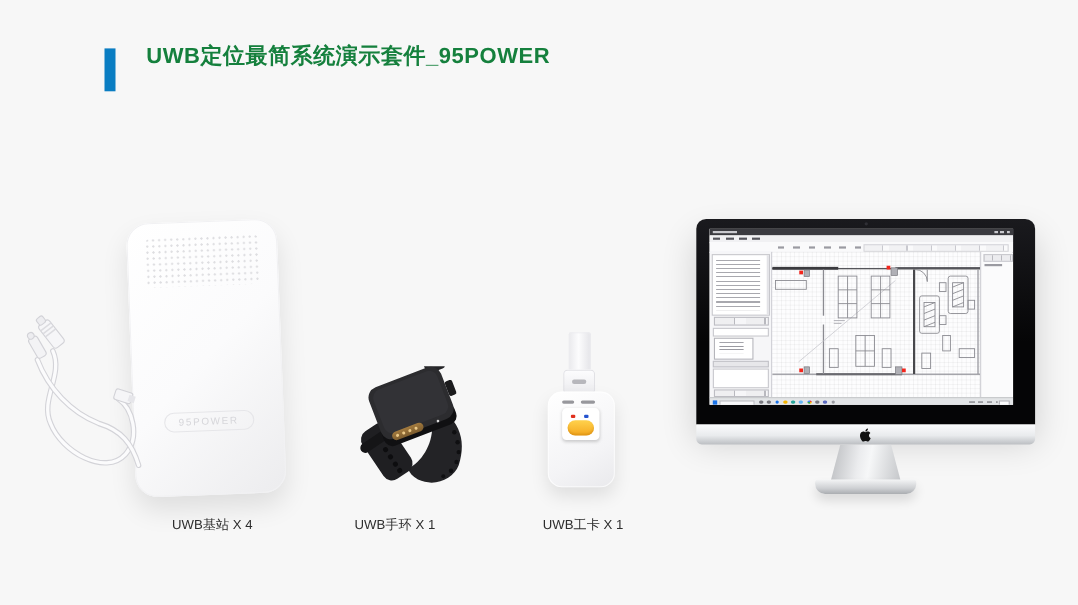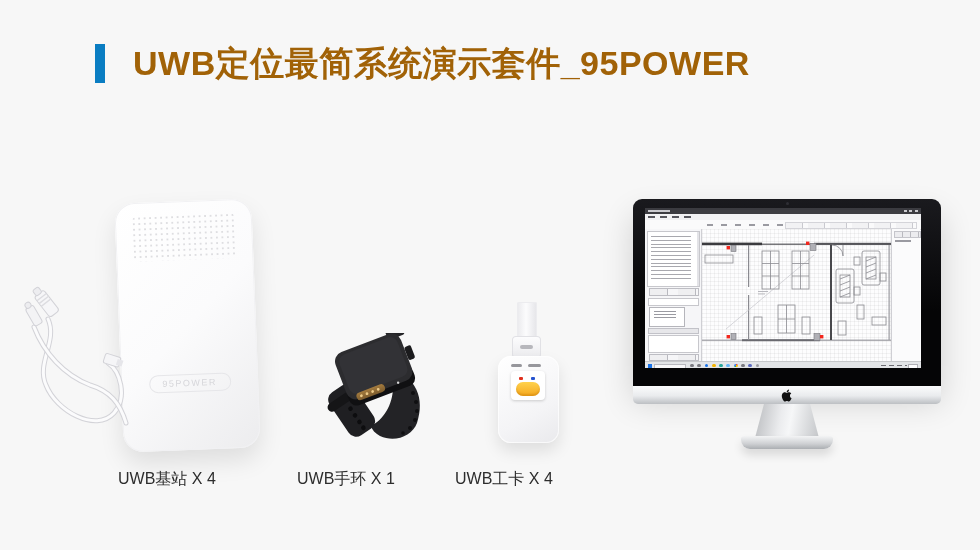--- a/index.html
+++ b/index.html
@@ -1,27 +1,27 @@
 <!DOCTYPE html>
 <html><head>
 <meta charset="utf-8">
 <style>
   html,body{margin:0;padding:0;}
   body{font-family:"Liberation Sans","DejaVu Sans",sans-serif;background:#f7f7f7;}
   .stage{position:relative;width:980px;height:550px;background:#f7f7f7;overflow:hidden;}
 
   
   .accent-bar{position:absolute;left:95px;top:44px;width:10px;height:39px;background:#0a7dc2;}
-  .page-title{position:absolute;left:133px;top:42px;margin:0;font-size:34px;line-height:42px;
-              font-weight:600;color:#a16207;letter-spacing:0.5px;white-space:nowrap;}
-
-  
-  .caption{position:absolute;top:469px;font-size:16px;color:#2d2d2d;white-space:nowrap;}
+  .page-title{position:absolute;left:133px;top:30px;margin:0;font-size:20px;line-height:42px;
+              font-weight:600;color:#15803d;letter-spacing:0.5px;white-space:nowrap;}
+
+  
+  .caption{position:absolute;top:469px;font-size:12px;color:#2d2d2d;text-align:center;white-space:nowrap;}
   .cap-base{left:118px;width:150px;}
-  .cap-watch{left:297px;width:150px;}
+  .cap-watch{left:284px;width:150px;}
   .cap-badge{left:455px;width:150px;}
   .cap-soft{left:690px;width:200px;}
 
   
   .bs-body{position:absolute;left:119px;top:201px;width:137px;height:249px;border-radius:20px;
            transform:rotate(-2.2deg);
            background:linear-gradient(135deg,#ffffff 0%,#fbfbfc 50%,#ececee 100%);
            box-shadow:0 12px 24px rgba(0,0,0,.10), inset 0 0 0 1px #f1f1f3;}
   .bs-dots{position:absolute;left:16px;right:16px;top:13px;height:46px;border-radius:8px;
            background-image:radial-gradient(circle,#dedee1 0.9px,transparent 1.15px);
@@ -343,15 +343,15 @@
     <div class="imac-chin"></div>
     <svg class="imac-logo" width="14" height="15" viewBox="0 0 24 24">
       <path fill="#111" d="M17.05 12.54c-.03-2.6 2.13-3.85 2.22-3.91-1.21-1.77-3.09-2.01-3.76-2.04-1.6-.16-3.12.94-3.93.94-.81 0-2.06-.92-3.39-.89-1.74.03-3.35 1.01-4.25 2.57-1.81 3.14-.46 7.79 1.3 10.34.86 1.25 1.89 2.65 3.24 2.6 1.3-.05 1.79-.84 3.36-.84 1.57 0 2.01.84 3.39.81 1.4-.02 2.29-1.27 3.15-2.52.99-1.44 1.4-2.84 1.42-2.91-.03-.01-2.72-1.04-2.75-4.15zM14.46 4.96c.72-.87 1.2-2.08 1.07-3.29-1.03.04-2.28.69-3.02 1.56-.66.77-1.24 2-1.08 3.18 1.15.09 2.32-.58 3.03-1.45z"></path>
     </svg>
     <div class="imac-stand"></div>
     <div class="imac-base"></div>
   </figure>
 
   <div class="caption cap-base">UWB基站 X 4</div>
   <div class="caption cap-watch">UWB手环 X 1</div>
-  <div class="caption cap-badge">UWB工卡 X 4</div>
+  <div class="caption cap-badge">UWB工卡 X 1</div>
 
 </div>
 
 </body></html>

